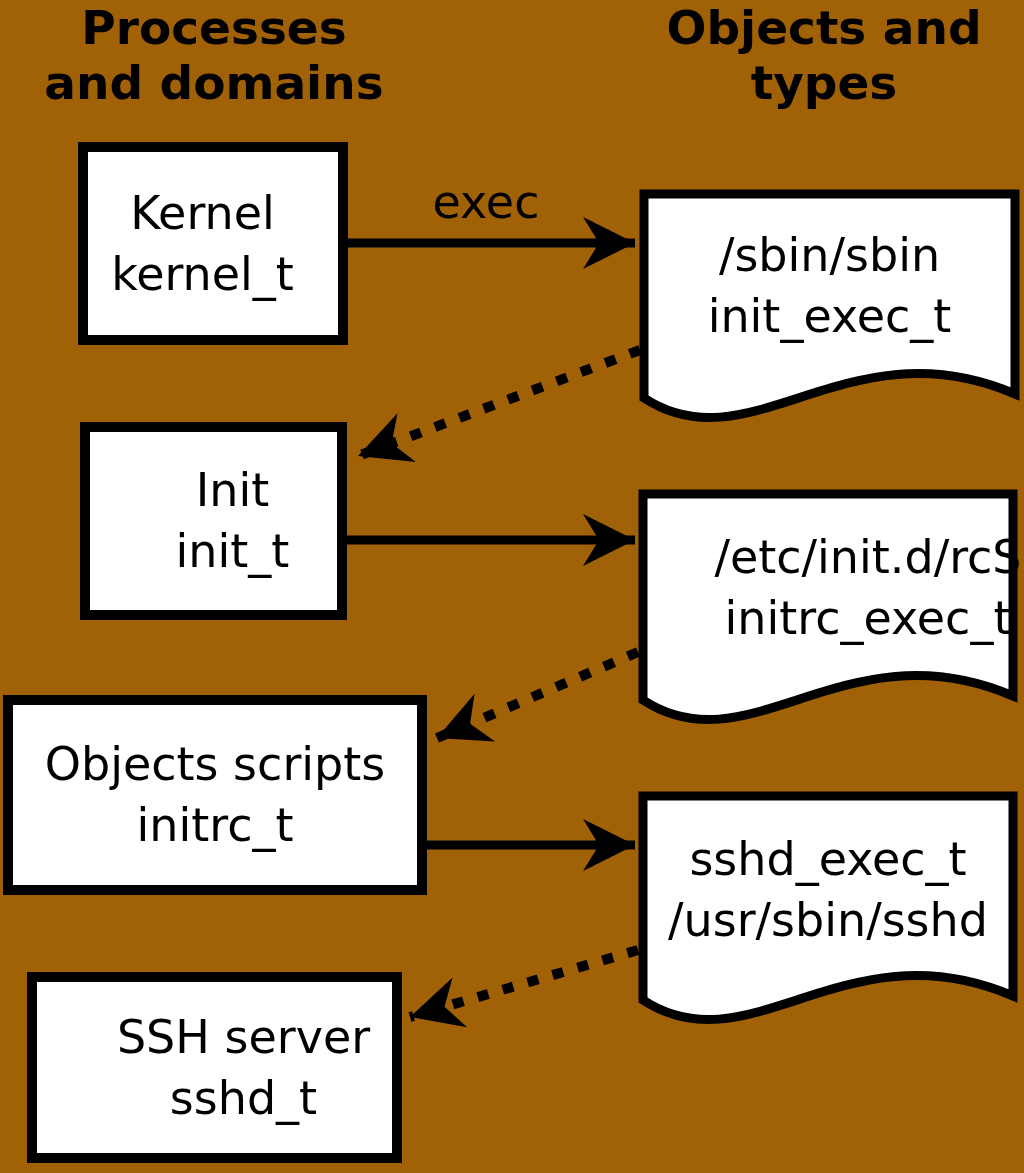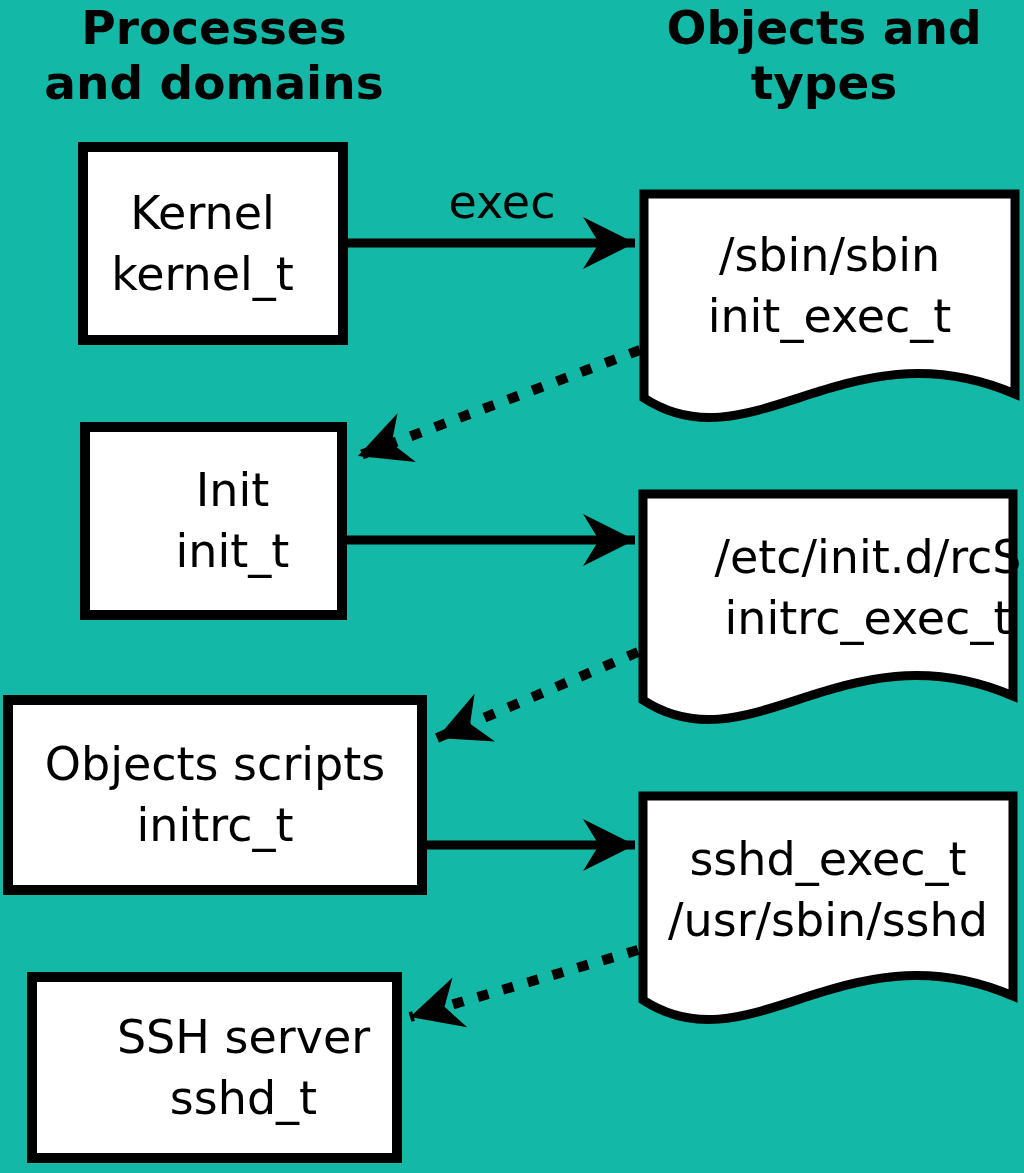--- a/index.html
+++ b/index.html
@@ -1,19 +1,19 @@
 <!DOCTYPE html>
 <html><head>
 <meta charset="utf-8">
 <style>
   html,body{margin:0;padding:0;background:#ffffff;}
   .canvas{
     position:relative;
     width:1024px;height:1173px;
-    background:#14b8a6;
+    background:#a16207;
     font-family:"DejaVu Sans","Liberation Sans",sans-serif;
     color:#000;
     overflow:hidden;
   }
   .shapes{position:absolute;left:0;top:0;}
   .col-title{
     position:absolute;
     font-weight:bold;
     font-size:47px;
     line-height:1.18;
@@ -33,21 +33,21 @@
   }
   .lbl-kernel{left:78px;top:142px;width:249px;height:203px;}
   .lbl-init{left:80px;top:422px;width:267px;height:198px;padding-left:19px;}
   .lbl-startup{left:3px;top:695px;width:424px;height:200px;}
   .lbl-ssh{left:27px;top:972px;width:433px;height:191px;}
   .lbl-doc1{left:640px;top:190px;width:379px;height:192px;}
   .lbl-doc2{left:639px;top:490px;width:378px;height:196px;padding-left:40px;}
   .lbl-doc3{left:639px;top:792px;width:378px;height:196px;}
   .edge-label{
     position:absolute;
-    left:420px;top:176px;width:164px;height:52px;
+    left:404px;top:176px;width:164px;height:52px;
     font-size:46px;text-align:center;line-height:52px;
   }
 </style>
 </head>
 <body>
 
 <div class="canvas">
 
   <svg class="shapes" width="1024" height="1173" viewBox="0 0 1024 1173">
     <defs>

